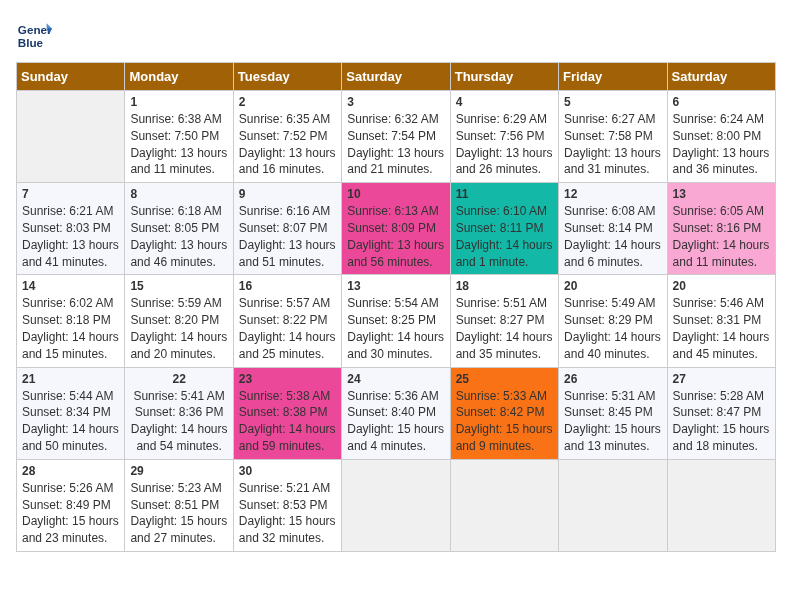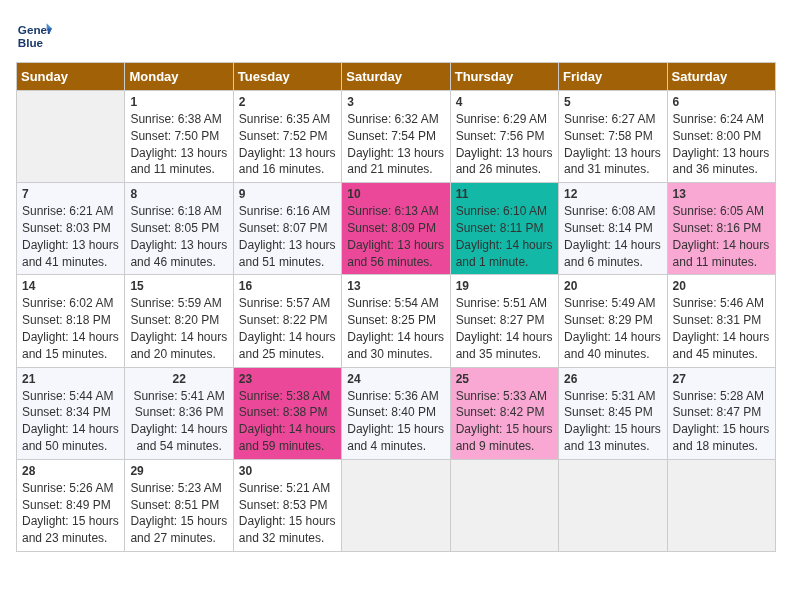--- a/index.html
+++ b/index.html
@@ -185,21 +185,21 @@
         </td>
         <td>
           <span class="day-num">16</span>
           <div class="cell-content">Sunrise: 5:57 AM<br>Sunset: 8:22 PM<br>Daylight: 14 hours and 25 minutes.</div>
         </td>
         <td>
           <span class="day-num">13</span>
           <div class="cell-content">Sunrise: 5:54 AM<br>Sunset: 8:25 PM<br>Daylight: 14 hours and 30 minutes.</div>
         </td>
         <td>
-          <span class="day-num">19</span>
+          <span class="day-num">18</span>
           <div class="cell-content">Sunrise: 5:51 AM<br>Sunset: 8:27 PM<br>Daylight: 14 hours and 35 minutes.</div>
         </td>
         <td>
           <span class="day-num">20</span>
           <div class="cell-content">Sunrise: 5:49 AM<br>Sunset: 8:29 PM<br>Daylight: 14 hours and 40 minutes.</div>
         </td>
         <td>
           <span class="day-num">20</span>
           <div class="cell-content">Sunrise: 5:46 AM<br>Sunset: 8:31 PM<br>Daylight: 14 hours and 45 minutes.</div>
         </td>
@@ -214,21 +214,21 @@
           <div class="cell-content">Sunrise: 5:41 AM<br>Sunset: 8:36 PM<br>Daylight: 14 hours and 54 minutes.</div>
         </td>
         <td style="background: #ec4899;">
           <span class="day-num">23</span>
           <div class="cell-content">Sunrise: 5:38 AM<br>Sunset: 8:38 PM<br>Daylight: 14 hours and 59 minutes.</div>
         </td>
         <td style="background: rgb(245, 247, 252);">
           <span class="day-num">24</span>
           <div class="cell-content">Sunrise: 5:36 AM<br>Sunset: 8:40 PM<br>Daylight: 15 hours and 4 minutes.</div>
         </td>
-        <td style="background: #f9a8d4;">
+        <td style="background: #f97316;">
           <span class="day-num">25</span>
           <div class="cell-content">Sunrise: 5:33 AM<br>Sunset: 8:42 PM<br>Daylight: 15 hours and 9 minutes.</div>
         </td>
         <td style="background: rgb(245, 247, 252);">
           <span class="day-num">26</span>
           <div class="cell-content">Sunrise: 5:31 AM<br>Sunset: 8:45 PM<br>Daylight: 15 hours and 13 minutes.</div>
         </td>
         <td style="background: rgb(245, 247, 252);">
           <span class="day-num">27</span>
           <div class="cell-content">Sunrise: 5:28 AM<br>Sunset: 8:47 PM<br>Daylight: 15 hours and 18 minutes.</div>

